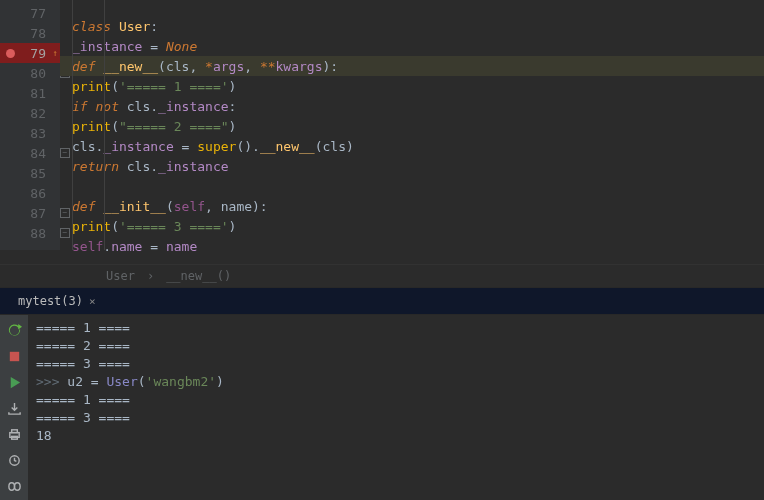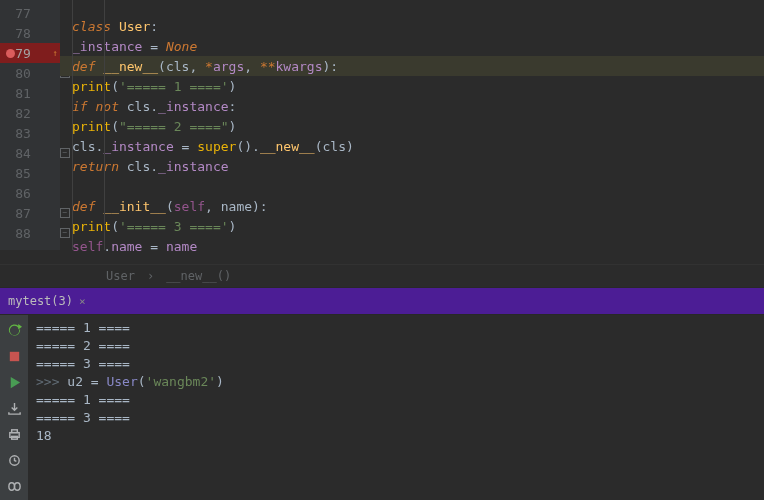--- a/index.html
+++ b/index.html
@@ -1,38 +1,38 @@
 <!DOCTYPE html>
 <html><head>
 <meta charset="utf-8">
 <style>
 html,body{margin:0;padding:0;width:764px;height:500px;background:#2b2b2b;font-family:Menlo,Consolas,monospace;font-size:13px;overflow:hidden;color:#a9b7c6}
 .editor{height:264px;overflow:hidden}
 .code-area{display:flex;height:250px}
 .gutter{width:60px;background:#313335;display:flex;flex-direction:column;padding-top:3px}
-.gutter-row{height:20px;display:flex;align-items:center;justify-content:center;color:#606366;padding-right:14px;position:relative}
+.gutter-row{height:20px;display:flex;align-items:center;justify-content:flex-end;color:#606366;padding-right:14px;position:relative}
 .gutter-row.hl{background:#7f1d1d;color:#a4a3a3}
 .gutter-ic{position:absolute;right:2px;font-size:9px}
 .bp{position:absolute;left:6px;width:9px;height:9px;border-radius:50%;background:#db5c5c}
 .fold{position:absolute;right:-10px;width:8px;height:8px;border:1px solid #606366;font-size:8px;line-height:8px;text-align:center;color:#606366;background:#2b2b2b}
 .code{flex:1;padding-top:16px;position:relative}
 .line{height:20px;display:flex;align-items:center;white-space:pre;padding-left:12px}
 .line.hl{background:#3a3a2e}
 .indent-guide{position:absolute;top:0;bottom:0;width:1px;background:#404040}
 .kw{color:#cc7832;font-style:italic}
 .def{color:#ffc66d}
 .param{color:#a9b7c6}
 .str{color:#6a8759}
 .self{color:#94558d}
 .builtin{color:#eab308}
 .attr{color:#b389c5}
 .star{color:#cc7832}
 .crumb{height:22px;background:#2b2b2b;display:flex;align-items:center;padding-left:100px;color:#888;font-size:12px;border-top:1px solid #323232}
 .crumb span{margin:0 6px;color:#606366}
-.tabs{height:26px;background:#4c1d95;border-top:1px solid #282828;border-bottom:1px solid #282828;display:flex;padding-left:0}
+.tabs{height:26px;background:#0f172a;border-top:1px solid #282828;border-bottom:1px solid #282828;display:flex;padding-left:10px}
 .tab{display:flex;align-items:center;padding:0 8px;color:#bbb;font-size:12px}
 .tab-close{margin-left:6px;color:#888;font-size:11px}
 .console-wrap{display:flex;height:210px;background:#2b2b2b}
 .tool-col{width:28px;background:#3c3f41;display:flex;flex-direction:column;align-items:center;padding-top:6px;gap:8px}
 .tool-ic{width:18px;height:18px;display:flex;align-items:center;justify-content:center;color:#afb1b3;font-size:13px}
 .tool-ic svg{width:15px;height:15px}
 .console{flex:1;padding:4px 0 0 8px;font-size:13px;line-height:18px}
 .cline{white-space:pre}
 .prompt{color:#606b75}
 .builtin2{color:#8888c6}

